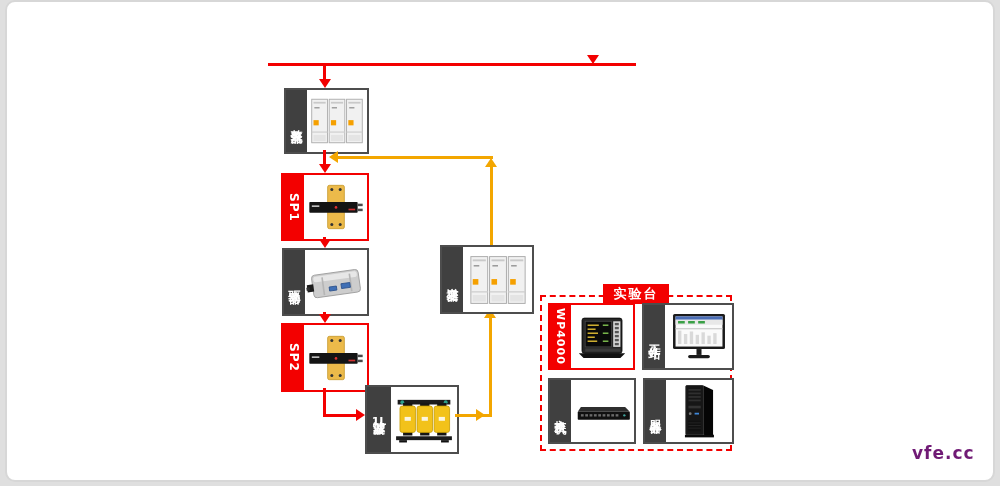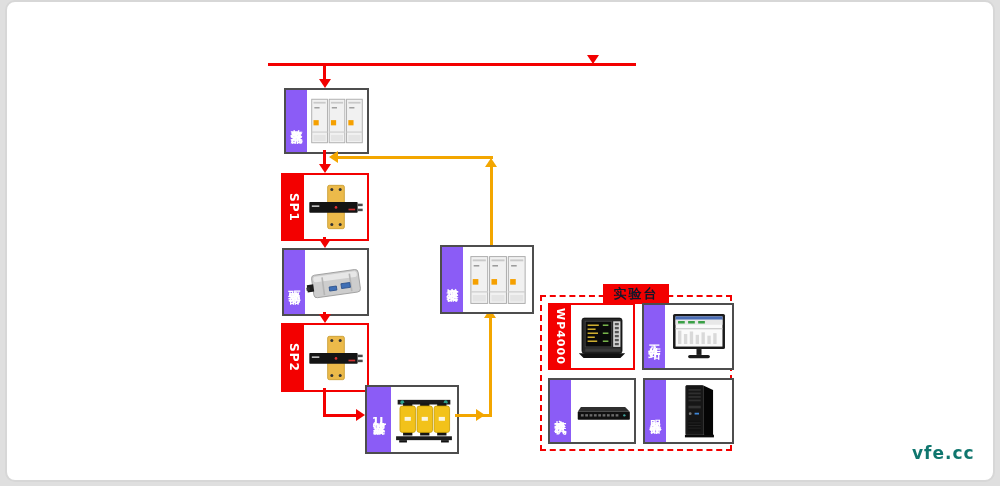--- a/index.html
+++ b/index.html
@@ -16,33 +16,33 @@
   .h-down-r{border-left:6px solid transparent;border-right:6px solid transparent;border-top:9px solid #f30000;}
   .h-right-r{border-top:6px solid transparent;border-bottom:6px solid transparent;border-left:9px solid #f30000;}
   .h-right-y{border-top:6px solid transparent;border-bottom:6px solid transparent;border-left:9px solid #f3a600;}
   .h-up-y{border-left:6px solid transparent;border-right:6px solid transparent;border-bottom:9px solid #f3a600;}
   .h-left-y{border-top:6px solid transparent;border-bottom:6px solid transparent;border-right:9px solid #f3a600;}
   
   .node{position:absolute;background:#fff;display:flex;}
   .node.gray{border:2px solid #4d4d4d;}
   .node.red{border:2px solid #f30000;}
   .strip{flex:0 0 21px;display:flex;flex-direction:column;align-items:center;justify-content:center;}
-  .strip.dark{background:#8b5cf6;}
+  .strip.dark{background:#404040;}
   .strip.redbg{background:#f30000;}
   .vlabel{writing-mode:vertical-rl;text-orientation:upright;color:#fff;font-weight:bold;
           font-size:12px;letter-spacing:1px;line-height:1;}
   .vlabel.latin{text-orientation:mixed;letter-spacing:1px;font-size:12px;}
   .sub-label{color:#fff;font-weight:bold;font-size:11px;margin-top:1px;}
   .art{flex:1;display:flex;align-items:center;justify-content:center;overflow:hidden;background:#fff;}
   
   .bench{position:absolute;border:2px dashed #f30000;}
-  .bench-title{position:absolute;background:#f30000;color:#0f172a;font-weight:bold;font-size:13px;
+  .bench-title{position:absolute;background:#f30000;color:#ffffff;font-weight:bold;font-size:13px;
         display:flex;align-items:center;justify-content:center;letter-spacing:2px;}
   
-  .watermark{position:absolute;color:#0f766e;font-weight:bold;font-size:17px;letter-spacing:1px;}
+  .watermark{position:absolute;color:#701a75;font-weight:bold;font-size:17px;letter-spacing:1px;}
 </style>
 </head>
 <body>
 
 <div id="stage">
   <div id="card"></div>
 
   <div class="redline" style="left:268px;top:63px;width:368px;height:3px;"></div>
   <div class="head h-down-r" style="left:587px;top:55px;"></div>
 

